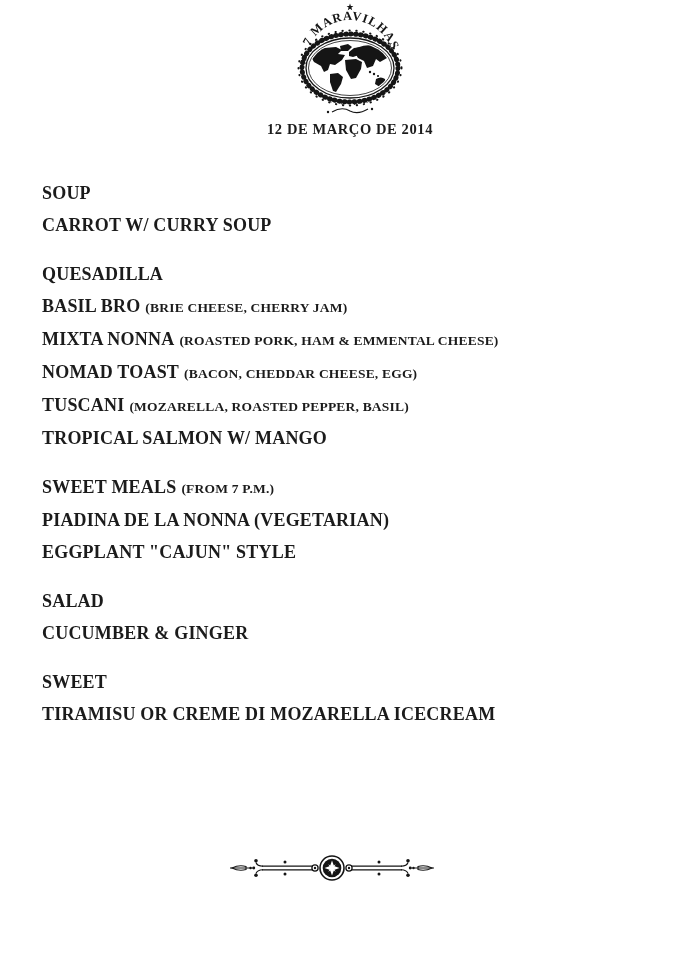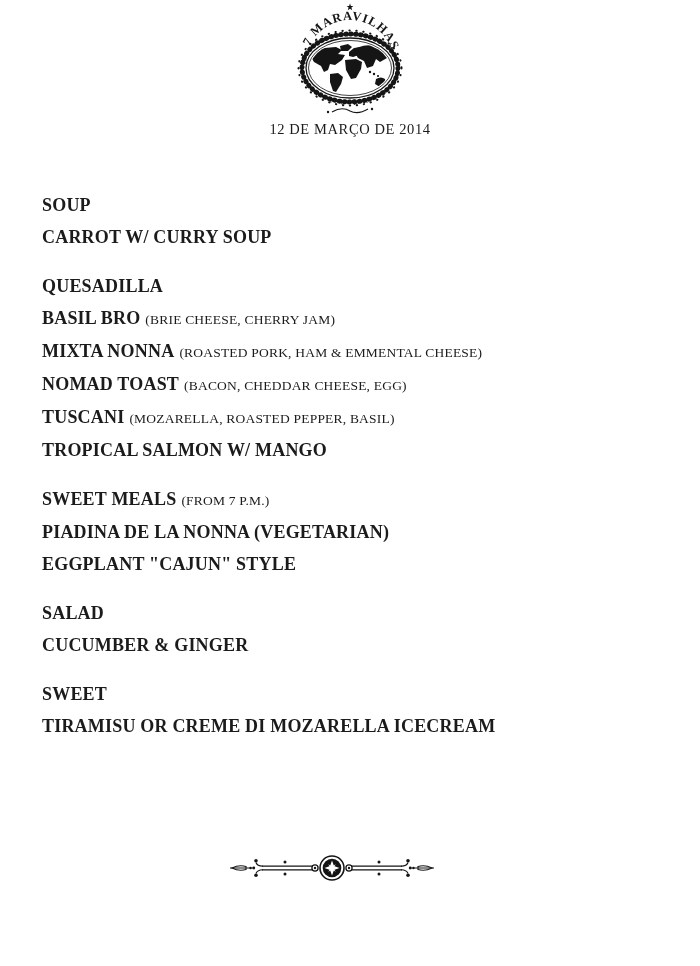--- a/index.html
+++ b/index.html
@@ -14,33 +14,33 @@
   
   .logo{
     position:absolute;top:2px;left:0;width:100%;
     text-align:center;
   }
   .logo svg{display:inline-block;}
   
   .date-line{
     position:absolute;top:121px;left:0;width:100%;
     text-align:center;
-    font-weight:400;font-size:14.5px;letter-spacing:.6px;
+    font-weight:700;font-size:14.5px;letter-spacing:.6px;
   }
   
-  .menu{position:absolute;left:42px;top:184px;width:620px;margin-top:12px;}
+  .menu{position:absolute;left:42px;top:184px;width:620px;}
   .menu-section{margin-bottom:30px;}
   .line{
     font-size:18px;line-height:19px;font-weight:700;
     letter-spacing:.2px;
     margin-bottom:13px;
     white-space:nowrap;
   }
   .note{
-    font-size:13.5px;font-weight:400;letter-spacing:.2px;
+    font-size:13.5px;font-weight:700;letter-spacing:.2px;
     margin-left:5px;
   }
   .note:empty{display:none;}
   
   .divider{position:absolute;top:851px;left:229px;width:206px;height:34px;}
   .st{stroke:#151515;fill:none;}
 </style>
 </head>
 <body>
 

